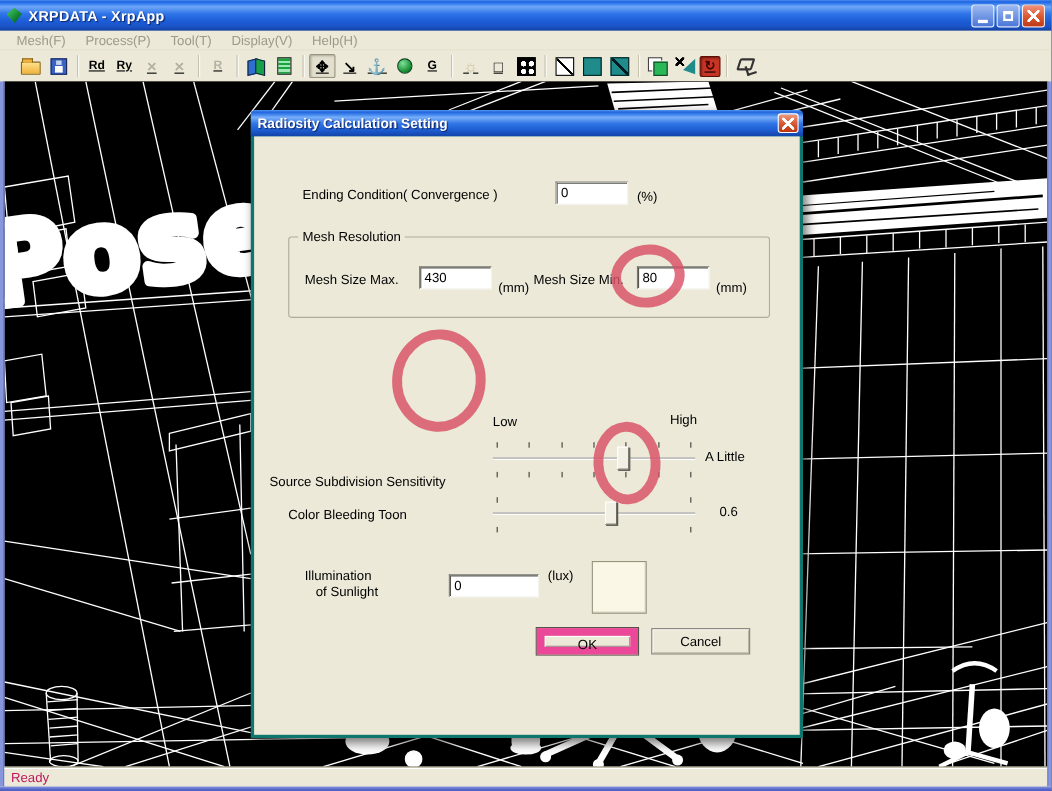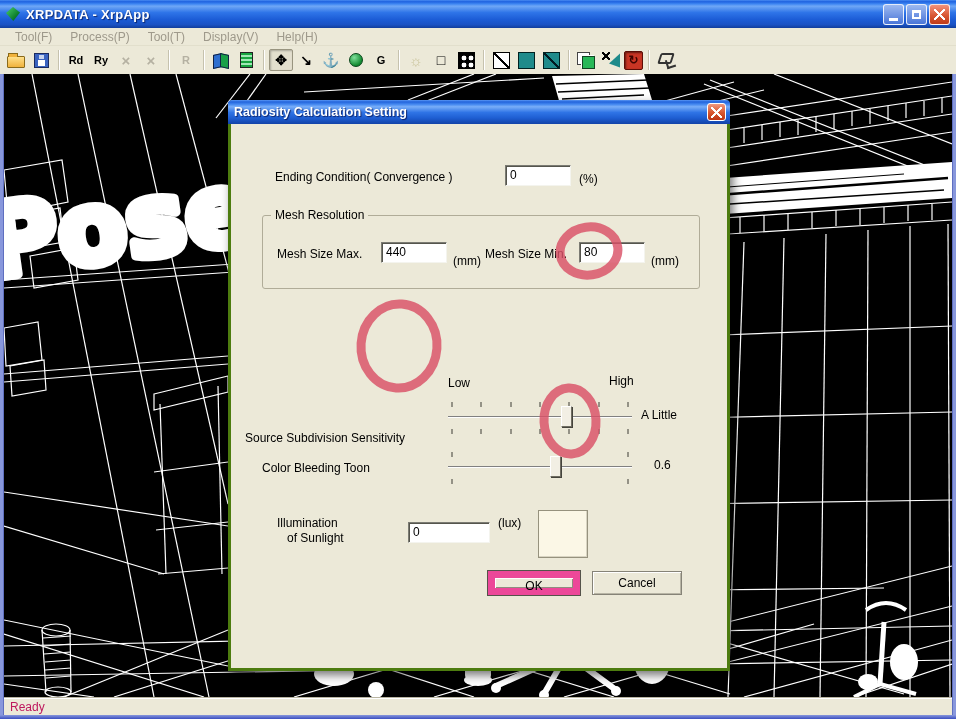--- a/index.html
+++ b/index.html
@@ -22,21 +22,21 @@
   .wg-max{width:9px;height:9px;border:2px solid #fff;border-top-width:3px;}
   .wg-x{width:11px;height:11px;
     background:linear-gradient(45deg,transparent 42%,#fff 42%,#fff 58%,transparent 58%),
                linear-gradient(-45deg,transparent 42%,#fff 42%,#fff 58%,transparent 58%);}
 
   .menubar{position:absolute;left:0;top:28px;width:956px;height:18px;background:#ECE9D8;
     display:flex;align-items:center;padding-left:6px;border-bottom:1px solid #e2dfcc;}
   .menu-item{font-size:12px;color:#9E998B;padding:0 9px;}
 
   .toolbar{position:absolute;left:0;top:46px;width:956px;height:28px;background:#ECE9D8;
-    display:flex;align-items:center;padding-left:4px;gap:1px;}
+    display:flex;align-items:center;padding-left:16px;gap:1px;text-decoration:underline;}
   .tbtn{width:24px;height:22px;display:flex;align-items:center;justify-content:center;
     font-weight:bold;font-size:12px;color:#000;border:1px solid transparent;}
   .tbtn.pressed{background:#E3DFCE;border:1px solid #98947F;box-shadow:inset 1px 1px 2px rgba(0,0,0,.25);border-radius:2px;}
   .tbtn.disabled{color:#B5B1A2;}
   .t-text{font-size:11px;}
   .t-x{font-size:15px;color:#B5B1A2;}
   .t-sun{color:#C9C39A;font-size:15px;font-weight:normal;}
   .t-black{font-size:14px;}
   .t-red{width:19px;height:19px;background:#D23A28;border:1px solid #7A150C;border-radius:2px;color:#3F0400;font-size:12px;line-height:17px;}
   .t-red.pressed{box-shadow:inset 1px 1px 2px rgba(0,0,0,.5);border:1px solid #5c0d06;background:#C93524;}
@@ -82,21 +82,21 @@
   .frame-left{left:0;border-right:1px solid #5F6FC0;}
   .frame-right{right:0;border-left:1px solid #5F6FC0;}
   .frame-bottom{position:absolute;left:0;right:0;bottom:0;height:4px;background:linear-gradient(180deg,#8897DC,#3A4EC0);z-index:6;}
 
   .statusbar{position:absolute;left:4px;right:4px;bottom:4px;height:18px;background:#ECE9D8;
     border-top:1px solid #b9b5a2;box-shadow:inset 0 1px 0 #fff;font-size:12px;color:#be185d;
     display:flex;align-items:center;padding:0 6px;z-index:5;}
 
   
   .dialog{position:absolute;left:228px;top:100px;width:502px;height:571px;
-    background:#4d7c0f;border-radius:5px 5px 0 0;box-shadow:3px 4px 10px rgba(0,0,0,.55);z-index:10;}
+    background:#0f766e;border-radius:5px 5px 0 0;box-shadow:3px 4px 10px rgba(0,0,0,.55);z-index:10;}
   .dlg-title{position:absolute;left:0;top:0;right:0;height:24px;border-radius:4px 4px 0 0;
     background:linear-gradient(180deg,#5A97F4 0%,#2264DC 8%,#4488F0 18%,#79AEF8 28%,#2F74E6 52%,#1E5ED2 75%,#1243A8 100%);
     display:flex;align-items:center;padding:0 6px;}
   .dlg-title-text{color:#fff;font-weight:bold;font-size:12.5px;text-shadow:1px 1px 1px rgba(0,0,50,.65);}
   .dlg-close{position:absolute;right:4px;top:3px;width:19px;height:18px;border-radius:3px;
     border:1px solid #fff;background:linear-gradient(180deg,#F09A80,#DA5B34 50%,#BC3312);
     display:flex;align-items:center;justify-content:center;}
   .dlg-body{position:absolute;left:3px;right:3px;top:24px;bottom:3px;background:#ECE9D8;font-size:12px;color:#000;}
   .lbl{position:absolute;white-space:nowrap;}
   .tinput{position:absolute;height:21px;background:#fff;border:1px solid;border-color:#7b7b73 #f4f4ee #f4f4ee #7b7b73;
@@ -132,21 +132,21 @@
       <span class="winbtn">
           <span class="wg-max"></span>
         </span>
       <span class="winbtn close">
           <span class="wg-x"></span>
         </span>
     </span>
   </div>
 
   <div class="menubar">
-      <span class="menu-item">Tool(F)</span>
+      <span class="menu-item">Mesh(F)</span>
       <span class="menu-item">Process(P)</span>
       <span class="menu-item">Tool(T)</span>
       <span class="menu-item">Display(V)</span>
       <span class="menu-item">Help(H)</span>
     </div>
 
   <div class="toolbar">
       <span class="tbtn">
         <span class="i-folder"></span>
       </span>
@@ -384,21 +384,21 @@
 
     <div class="dlg-body">
 
       <span class="lbl" style="left:44px;top:46px;">Ending Condition( Convergence )</span>
       <div class="tinput" style="left:274px;top:41px;width:66px;">0</div>
       <span class="lbl" style="left:348px;top:48px;">(%)</span>
 
       <div class="group" style="left:31px;top:91px;width:438px;height:74px;">
         <span class="legend">Mesh Resolution</span>
         <span class="lbl" style="left:14px;top:31px;">Mesh Size Max.</span>
-        <div class="tinput" style="left:118px;top:26px;width:66px;">440</div>
+        <div class="tinput" style="left:118px;top:26px;width:66px;">430</div>
         <span class="lbl" style="left:190px;top:38px;">(mm)</span>
         <span class="lbl" style="left:222px;top:31px;">Mesh Size Min.</span>
         <div class="tinput" style="left:316px;top:26px;width:66px;">80</div>
         <span class="lbl" style="left:388px;top:38px;">(mm)</span>
       </div>
 
 
       <span class="lbl" style="left:217px;top:252px;">Low</span>
       <span class="lbl" style="left:378px;top:250px;">High</span>
 

